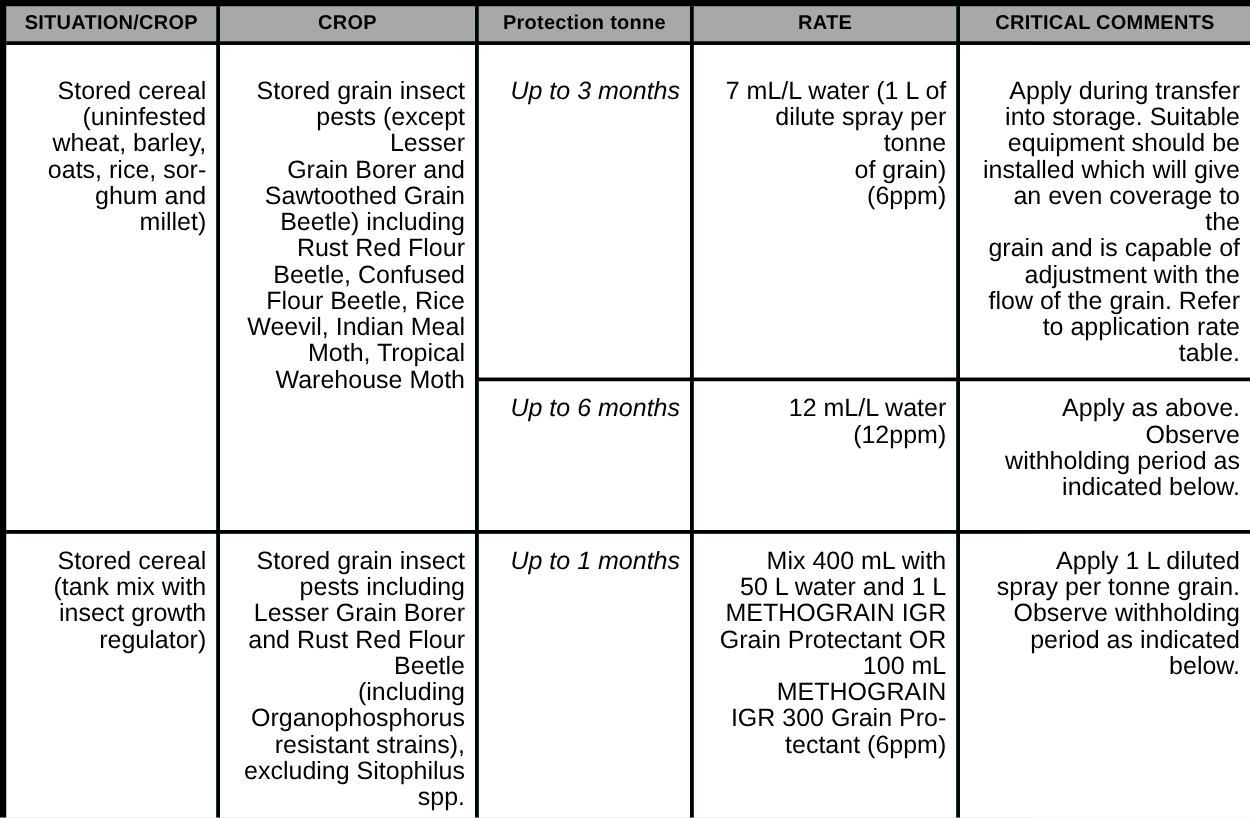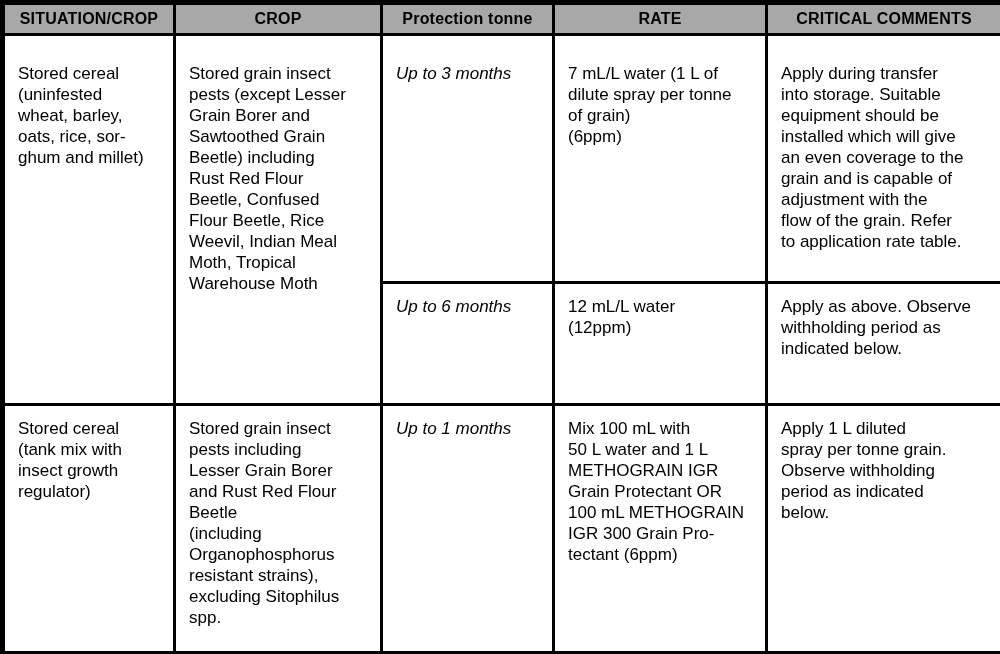--- a/index.html
+++ b/index.html
@@ -38,24 +38,24 @@
     background: var(--header-bg);
     font-weight: bold;
     font-size: 16px;
     text-align: center;
     vertical-align: middle;
     padding: 3px 2px;
     letter-spacing: 0.2px;
   }
   table.doc-table td {
     vertical-align: top;
-    font-size: 17px;
+    font-size: 20px;
     line-height: 21px;
     white-space: pre-line;
-    text-align: left;
+    text-align: right;
     padding: 12px 8px 8px 13px;
   }
   tr.r-header { height: 32px; }
   tr.r1a { height: 248px; }
   tr.r1b { height: 122px; }
   tr.r2  { height: 249px; }
   tr.r1a > td { padding-top: 27px; }
   tr.r1b > td { }
   tr.r2  > td { padding-top: 12px; }
   td.period-cell { padding-left: 20px; font-style: italic; }
@@ -132,21 +132,21 @@
 pests including
 Lesser Grain Borer
 and Rust Red Flour
 Beetle
 (including
 Organophosphorus
 resistant strains),
 excluding Sitophilus
 spp.</td>
         <td class="period-cell">Up to 1 months</td>
-        <td class="rate-cell"><span>Mix 100 mL with
+        <td class="rate-cell"><span>Mix 400 mL with
 50 L water and 1 L
 METHOGRAIN IGR
 Grain Protectant </span><span class="or-bold">OR</span><span>
 100 mL METHOGRAIN
 IGR 300 Grain Pro-
 tectant (6ppm)</span></td>
         <td class="comments-cell">Apply 1 L diluted
 spray per tonne grain.
 Observe withholding
 period as indicated

